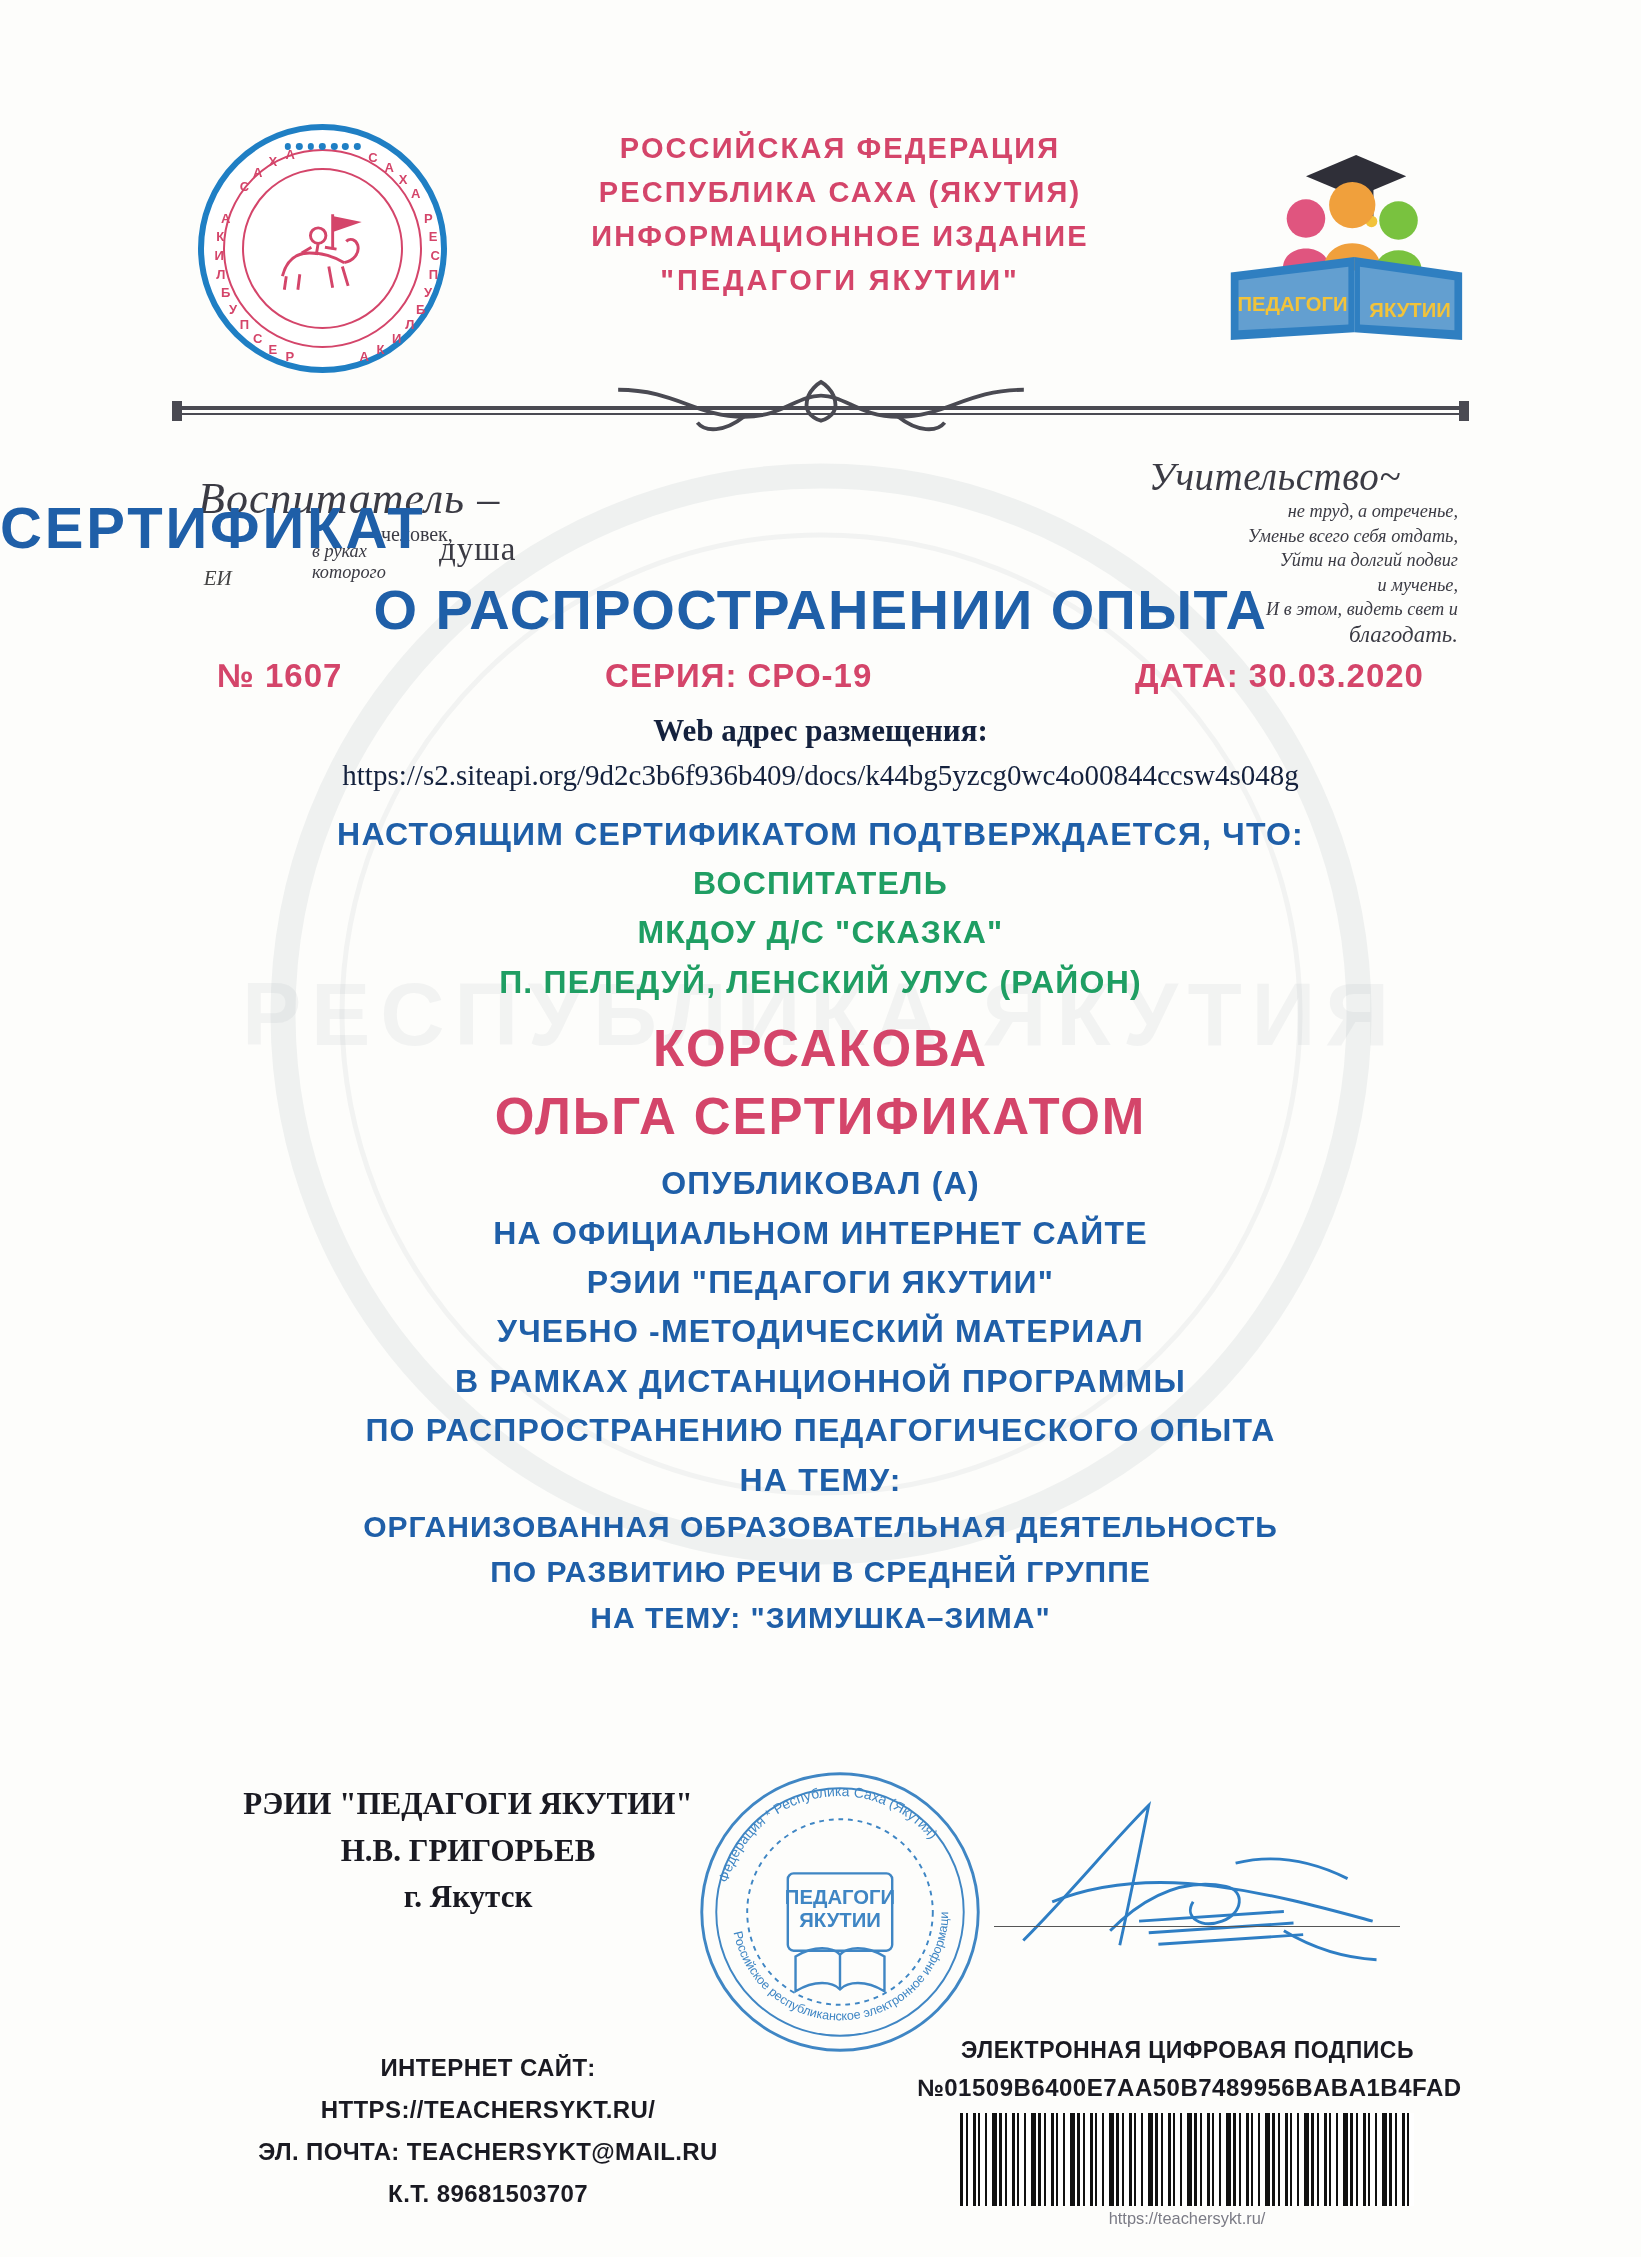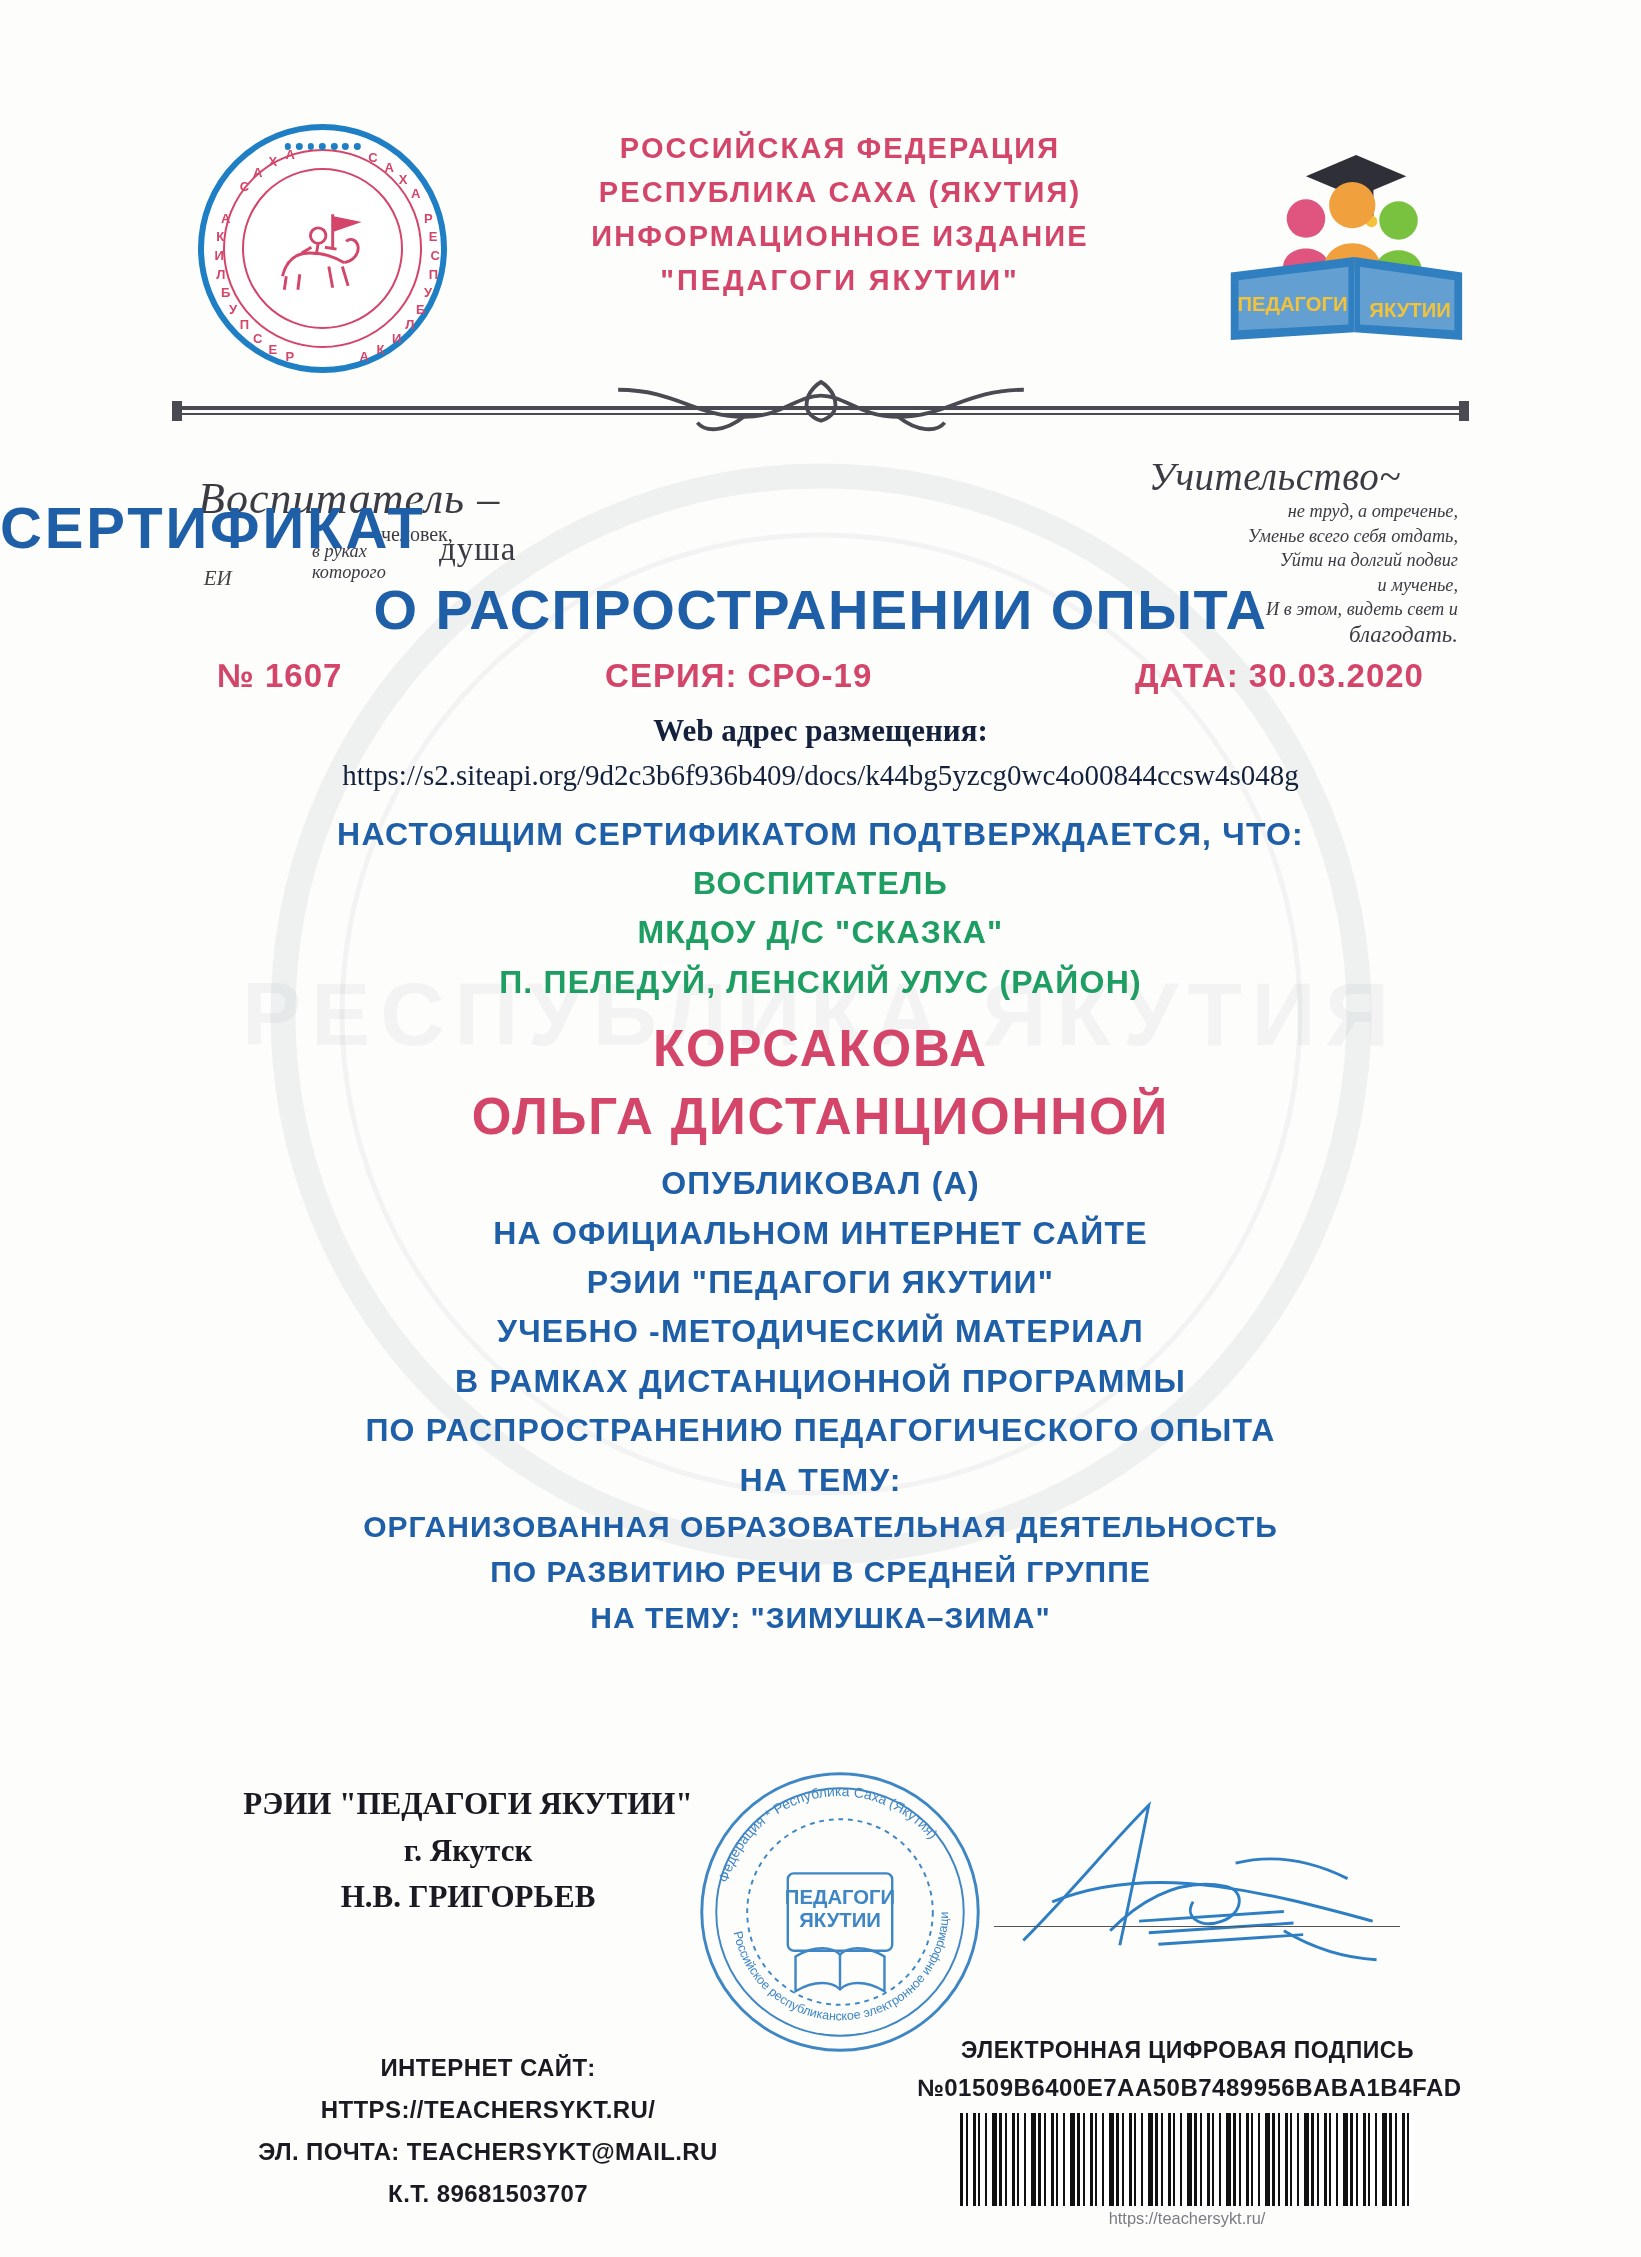--- a/index.html
+++ b/index.html
@@ -570,38 +570,38 @@
   <div class="weblabel">Web адрес размещения:</div>
   <div class="weburl">https://s2.siteapi.org/9d2c3b6f936b409/docs/k44bg5yzcg0wc4o00844ccsw4s048g</div>
 
   <div class="body-block">
     <div class="ln-blue">НАСТОЯЩИМ  СЕРТИФИКАТОМ ПОДТВЕРЖДАЕТСЯ, ЧТО:</div>
     <div class="ln-green">ВОСПИТАТЕЛЬ</div>
     <div class="ln-green">МКДОУ Д/С "СКАЗКА"</div>
     <div class="ln-green">П. ПЕЛЕДУЙ, ЛЕНСКИЙ УЛУС (РАЙОН)</div>
     <div class="gap-sm"></div>
     <div class="ln-name">КОРСАКОВА</div>
-    <div class="ln-name">ОЛЬГА ДИСТАНЦИОННОЙ</div>
+    <div class="ln-name">ОЛЬГА СЕРТИФИКАТОМ</div>
     <div class="gap-sm"></div>
     <div class="ln-blue">ОПУБЛИКОВАЛ (А)</div>
     <div class="ln-blue">НА ОФИЦИАЛЬНОМ ИНТЕРНЕТ САЙТЕ</div>
     <div class="ln-blue">РЭИИ "ПЕДАГОГИ ЯКУТИИ"</div>
     <div class="ln-blue">УЧЕБНО -МЕТОДИЧЕСКИЙ МАТЕРИАЛ</div>
     <div class="ln-blue">В РАМКАХ ДИСТАНЦИОННОЙ ПРОГРАММЫ</div>
     <div class="ln-blue">ПО РАСПРОСТРАНЕНИЮ ПЕДАГОГИЧЕСКОГО ОПЫТА</div>
     <div class="ln-blue">НА ТЕМУ:</div>
     <div class="ln-theme">ОРГАНИЗОВАННАЯ ОБРАЗОВАТЕЛЬНАЯ ДЕЯТЕЛЬНОСТЬ</div>
     <div class="ln-theme">ПО РАЗВИТИЮ РЕЧИ В СРЕДНЕЙ ГРУППЕ</div>
     <div class="ln-theme">НА ТЕМУ: "ЗИМУШКА–ЗИМА"</div>
   </div>
 
   <div class="director">
     <div>РЭИИ "ПЕДАГОГИ ЯКУТИИ"</div>
+    <div>Н.В. ГРИГОРЬЕВ</div>
     <div>г. Якутск</div>
-    <div>Н.В. ГРИГОРЬЕВ</div>
   </div>
 
   <div class="stamp">
     <svg viewBox="0 0 300 300" width="290" height="290">
       <circle cx="150" cy="150" r="143" fill="none" stroke="#3f86c4" stroke-width="3"></circle>
       <circle cx="150" cy="150" r="128" fill="none" stroke="#3f86c4" stroke-width="2"></circle>
       <circle cx="150" cy="150" r="96" fill="none" stroke="#3f86c4" stroke-width="2" stroke-dasharray="5 5"></circle>
       <rect x="96" y="110" width="108" height="80" rx="6" fill="none" stroke="#3f86c4" stroke-width="2.5"></rect>
       <text x="150" y="142" font-size="21" font-weight="bold" fill="#3f86c4" text-anchor="middle" font-family="Liberation Sans, sans-serif">ПЕДАГОГИ</text>
       <text x="150" y="166" font-size="21" font-weight="bold" fill="#3f86c4" text-anchor="middle" font-family="Liberation Sans, sans-serif">ЯКУТИИ</text>

